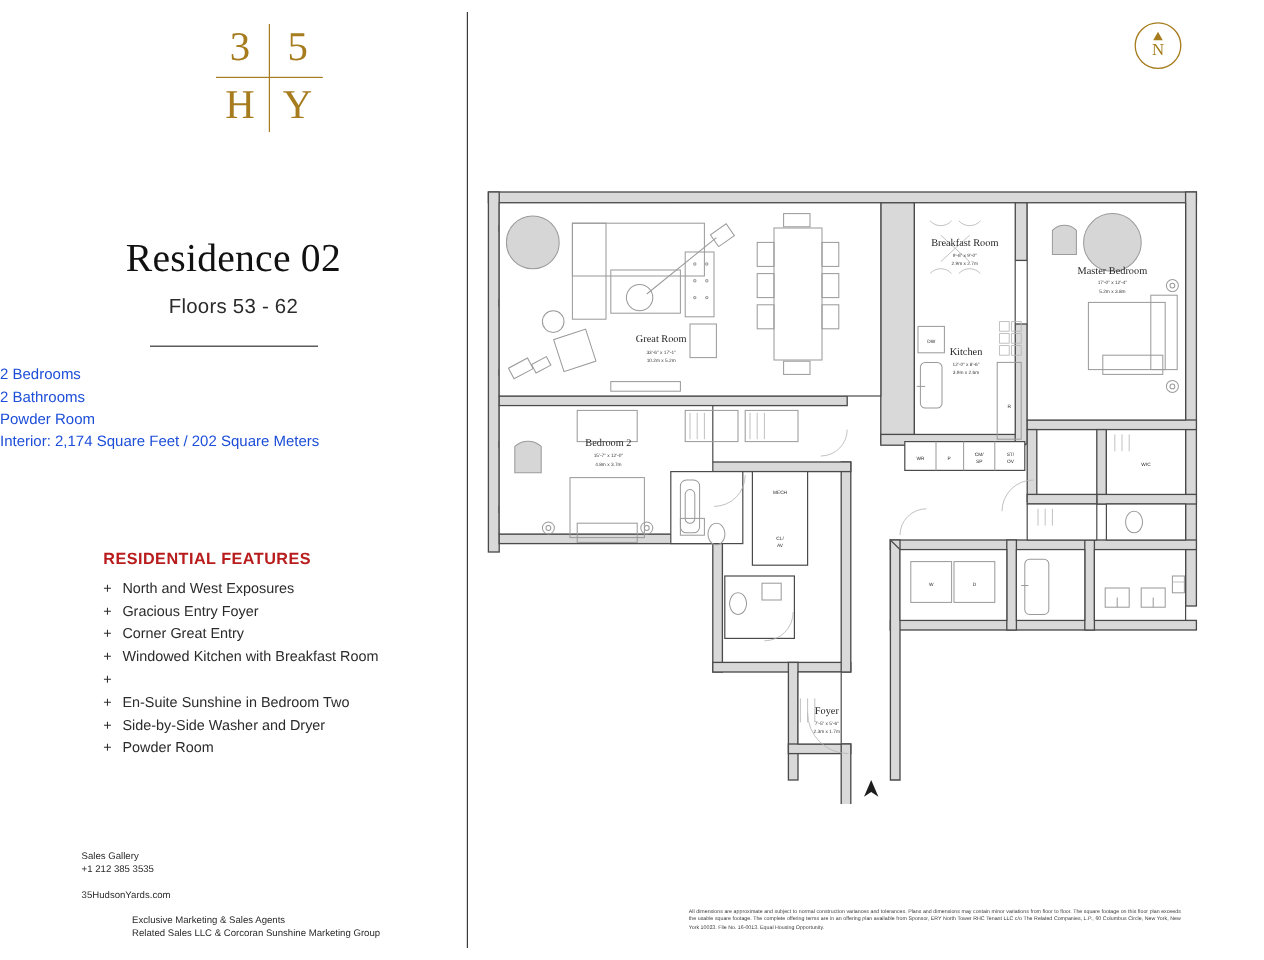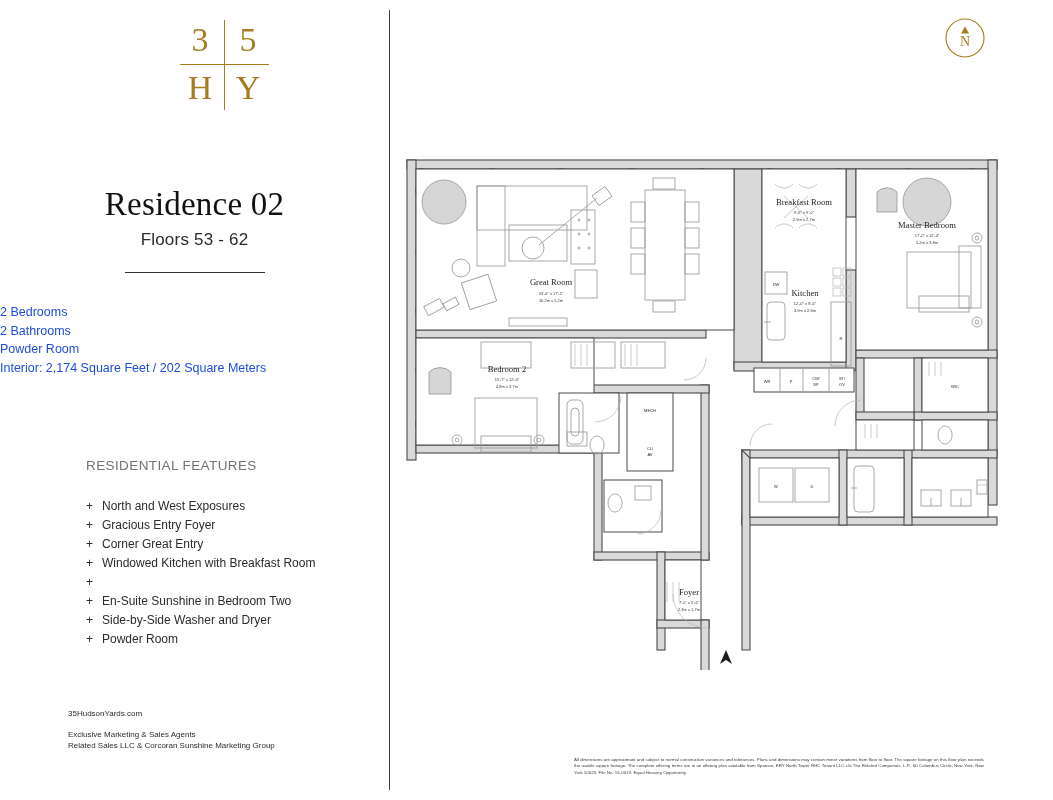--- a/index.html
+++ b/index.html
@@ -31,40 +31,40 @@
   #logo .c5 { left: 48px; top: 0; }
   #logo .cH { left: 0;    top: 48px; }
   #logo .cY { left: 48px; top: 48px; }
   #logo .vline { position: absolute; left: 48px; top: 4px; width: 1px; height: 90px; background: #a67c1f; }
   #logo .hline { position: absolute; left: 4px; top: 48px; width: 89px; height: 1px; background: #a67c1f; }
 
   
   #title-block { position: absolute; left: 0; top: 186px; width: 389px; text-align: center; }
   #residence-title {
     font-family: "Liberation Serif", serif; font-size: 33px; font-weight: 400;
-    letter-spacing: .2px; color: #111; line-height: 1.1; margin: 0;
+    letter-spacing: .2px; color: #111; line-height: 1.1; margin: 12px;
   }
   #floors-sub { font-size: 17px; color: #2b2b2b; margin-top: 8px; letter-spacing: .2px; }
   #title-rule { width: 140px; height: 1px; background: #333; margin: 22px auto 0; }
 
   #specs { position: absolute; left: 0; top: 303px; width: 389px; text-align: left;
            font-size: 12.5px; line-height: 18.5px; color: #1d4ed8; }
 
   
   #features { position: absolute; left: 86px; top: 458px; width: 300px; }
-  #features-heading { font-size: 13.5px; letter-spacing: .4px; color: #737373; margin-bottom: 24px; }
+  #features-heading { font-size: 13.5px; letter-spacing: .4px; color: #b91c1c; margin-bottom: 8px; font-weight: bold; }
   #features ul { list-style: none; margin: 0; padding: 0; }
   #features li { font-size: 12px; color: #2b2b2b; line-height: 19px; display: flex; }
   #features li .plus { width: 16px; flex: 0 0 16px; color: #2b2b2b; }
 
   
   #footer-left { position: absolute; left: 68px; top: 708px; font-size: 8px;
                  line-height: 11px; color: #2b2b2b; }
   #footer-left .grp { margin-bottom: 10px; }
-  #footer-left .grp:last-child { margin-bottom: 0; }
+  #footer-left .grp:last-child { margin-bottom: 0; margin-left: 42px; }
 
   
   #right-panel { position: absolute; left: 389px; top: 0; width: 664px; height: 800px; }
 
   
   #north-icon { position: absolute; left: 555px; top: 17px; width: 42px; height: 42px; }
 
   
   #floorplan { position: absolute; left: 10px; top: 150px; width: 610px; height: 520px; }
 
@@ -132,20 +132,24 @@
           <span>Side-by-Side Washer and Dryer</span>
         </li>
       <li>
           <span class="plus">+</span>
           <span>Powder Room</span>
         </li>
     </ul>
   </div>
 
   <div id="footer-left">
+    <div class="grp">
+      <div>Sales Gallery</div>
+      <div>+1 212 385 3535</div>
+    </div>
     <div class="grp">
       <div>35HudsonYards.com</div>
     </div>
     <div class="grp">
       <div>Exclusive Marketing &amp; Sales Agents</div>
       <div>Related Sales LLC &amp; Corcoran Sunshine Marketing Group</div>
     </div>
   </div>
 </div>
 

